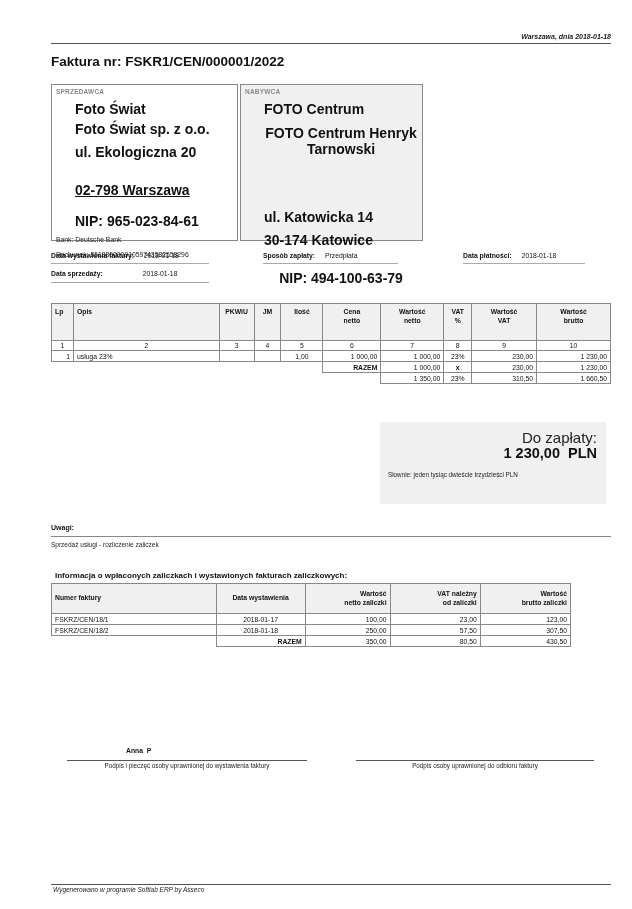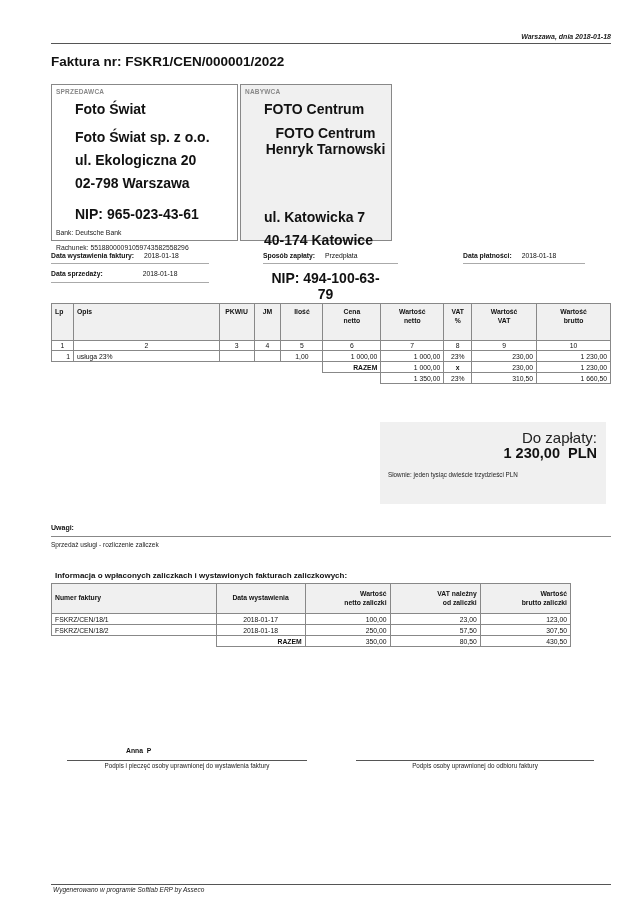--- a/index.html
+++ b/index.html
@@ -8,21 +8,21 @@
 
   .abs { position: absolute; }
 
   .place-date { left: 51px; width: 560px; top: 33px; text-align: right; font-size: 7px; font-style: italic; font-weight: bold; color: #222; }
   .top-rule { left: 51px; width: 560px; top: 43px; border-top: 1px solid #555; }
 
   .title { left: 51px; top: 54px; font-size: 13.5px; font-weight: bold; color: #111; }
 
   .party-box { top: 84px; height: 157px; border: 1px solid #888; padding: 3px 4px; }
   .seller-box { left: 51px; width: 187px; background: #fff; }
-  .buyer-box { left: 240px; width: 152px; background: #f0f0f0; }
+  .buyer-box { left: 240px; width: 183px; background: #f0f0f0; }
   .box-label { font-size: 6.5px; color: #888; font-weight: bold; letter-spacing: 0.2px; }
   .box-line { font-size: 14px; font-weight: bold; color: #111; padding-left: 19px; }
   .box-small { font-size: 6.8px; color: #222; }
 
   .meta-row { font-size: 6.8px; }
   .meta-label { font-weight: bold; }
   .meta-rule { border-top: 1px solid #aaa; }
 
   table { border-collapse: collapse; }
   .items { left: 51px; top: 303px; width: 560px; font-size: 6.8px; }
@@ -63,34 +63,34 @@
 </head>
 <body>
 
 <div class="abs place-date">Warszawa, dnia 2018-01-18</div>
 <div class="abs top-rule"></div>
 <div class="abs title">Faktura nr: FSKR1/CEN/000001/2022</div>
 
 <div class="abs party-box seller-box">
   <div class="box-label">SPRZEDAWCA</div>
   <div class="box-line" style="margin-top:6px;">Foto Świat</div>
-  <div class="box-line" style="margin-top:12px;">Foto Świat sp. z o.o.</div>
+  <div class="box-line" style="margin-top:4px;">Foto Świat sp. z o.o.</div>
   <div class="box-line" style="margin-top:7px;">ul. Ekologiczna 20</div>
-  <div class="box-line" style="margin-top:7px;">02-798 Warszawa</div>
-  <div class="box-line" style="margin-top:15px;">NIP: 965-023-43-61</div>
+  <div class="box-line" style="margin-top:22px;text-decoration:underline;">02-798 Warszawa</div>
+  <div class="box-line" style="margin-top:15px;">NIP: 965-023-84-61</div>
   <div class="box-small" style="margin-top:7px;">Bank: Deutsche Bank</div>
   <div class="box-small" style="margin-top:8px;">Rachunek: 55188000091059743582558296</div>
 </div>
 
 <div class="abs party-box buyer-box">
   <div class="box-label">NABYWCA</div>
   <div class="box-line" style="margin-top:6px;">FOTO Centrum</div>
   <div class="box-line" style="margin-top:8px;text-align:center;">FOTO Centrum Henryk Tarnowski</div>
-  <div class="box-line" style="margin-top:52px;">ul. Katowicka 7</div>
-  <div class="box-line" style="margin-top:7px;">40-174 Katowice</div>
+  <div class="box-line" style="margin-top:52px;">ul. Katowicka 14</div>
+  <div class="box-line" style="margin-top:7px;">30-174 Katowice</div>
   <div class="box-line" style="margin-top:22px;text-align:center;">NIP: 494-100-63-79</div>
 </div>
 
 <div class="abs meta-row" style="left:51px; top:252px;">
   <span class="meta-label">Data wystawienia faktury:</span>
   <span style="margin-left:8px;">2018-01-18</span>
 </div>
 <div class="abs meta-rule" style="left:51px; width:158px; top:263px;"></div>
 
 <div class="abs meta-row" style="left:263px; top:252px;">

